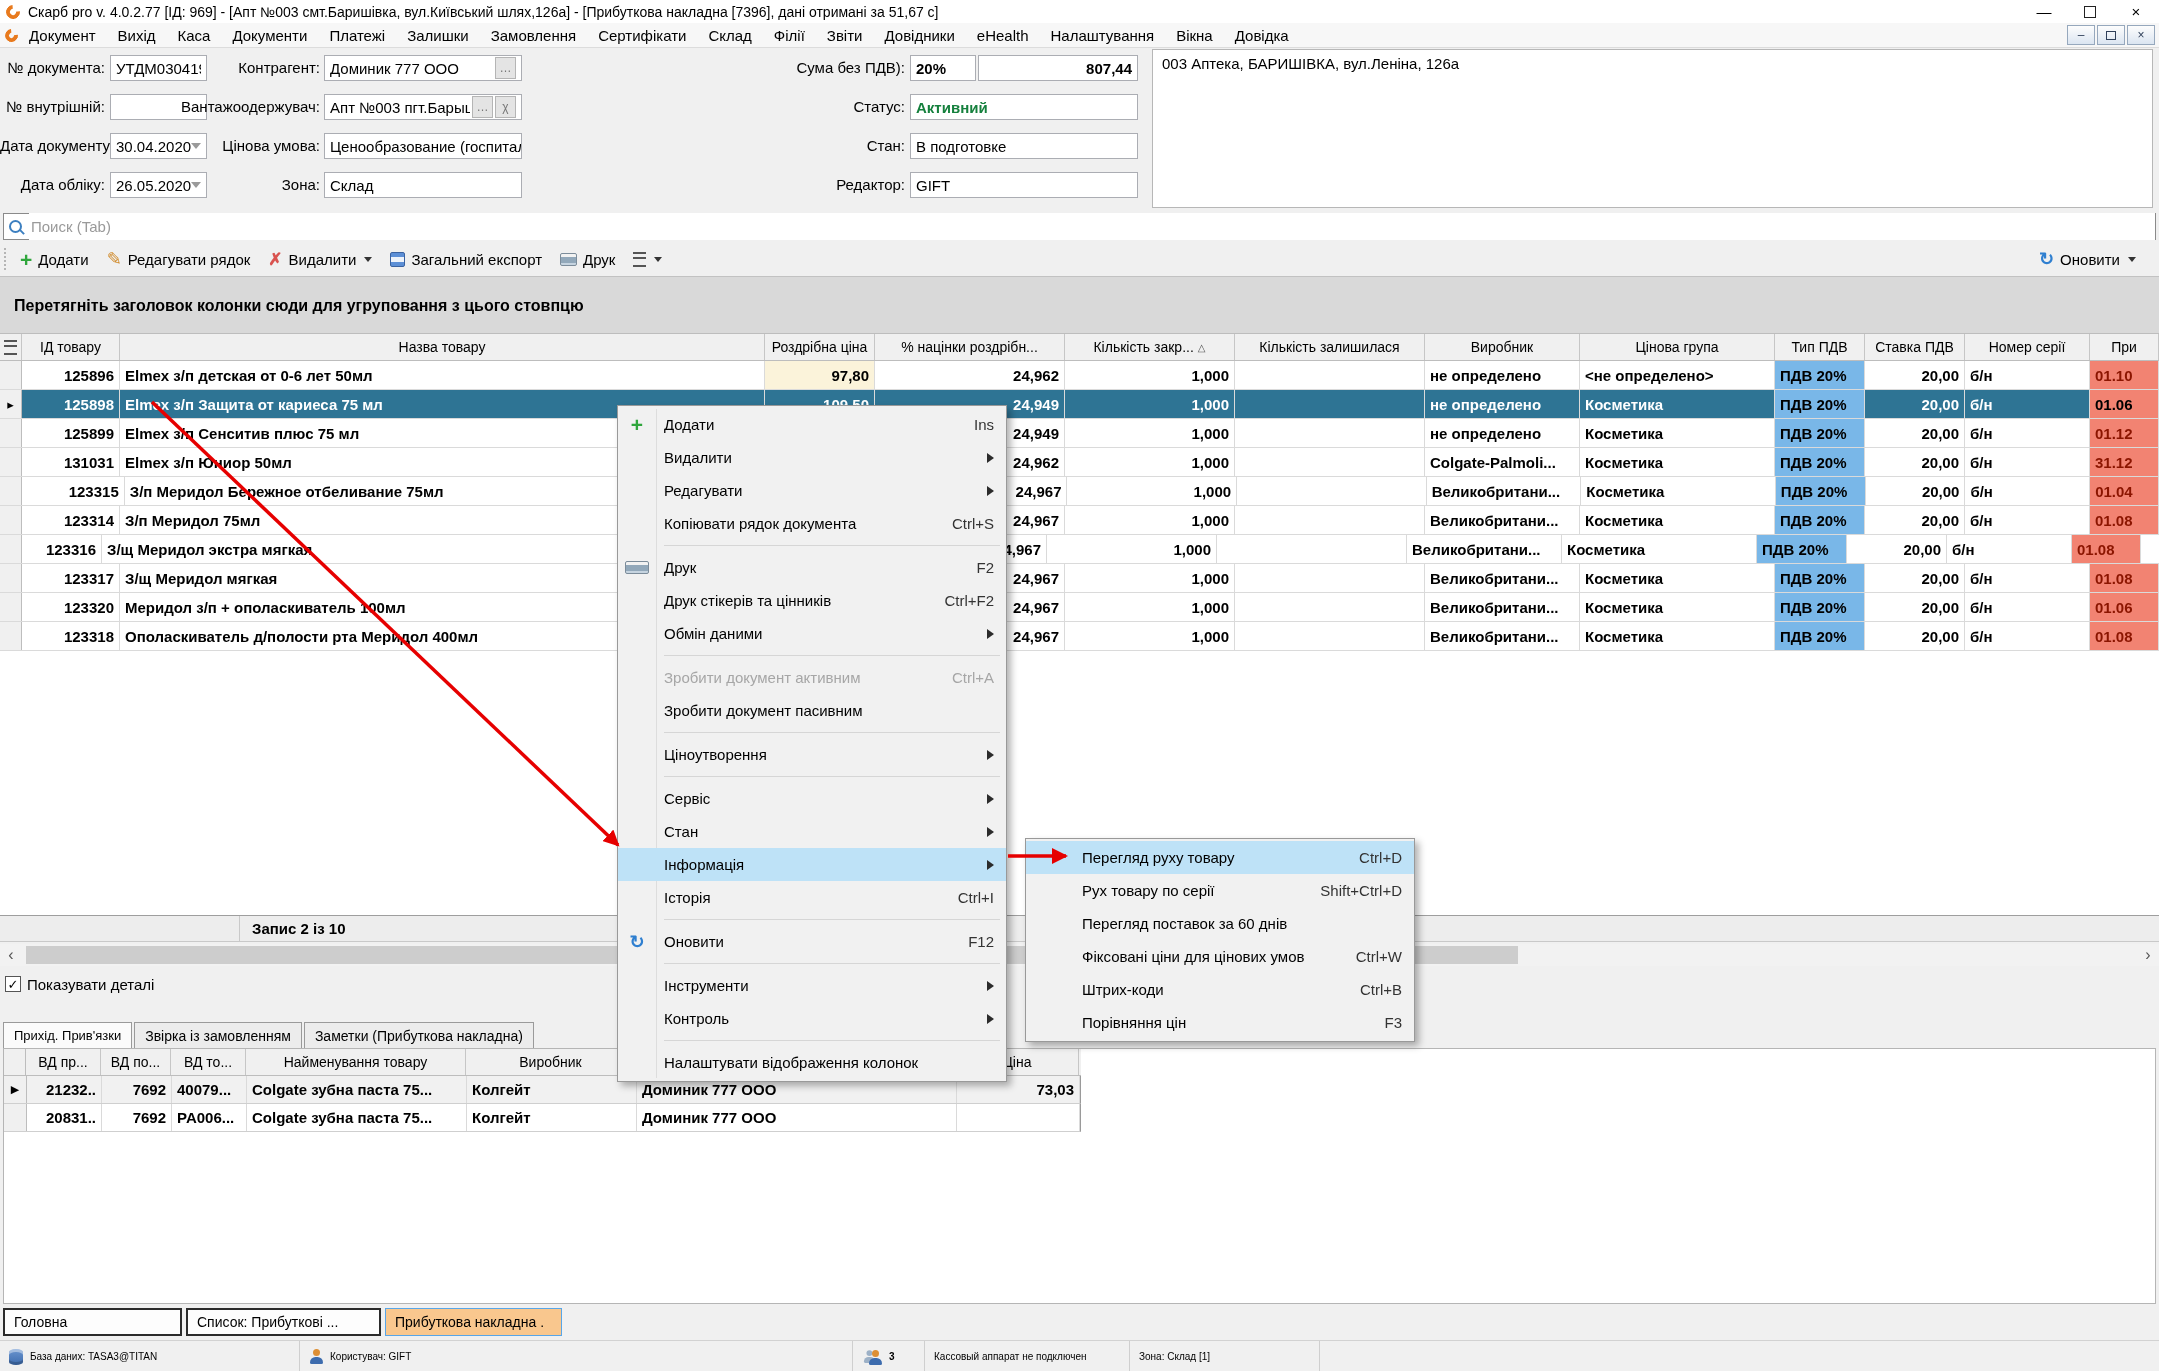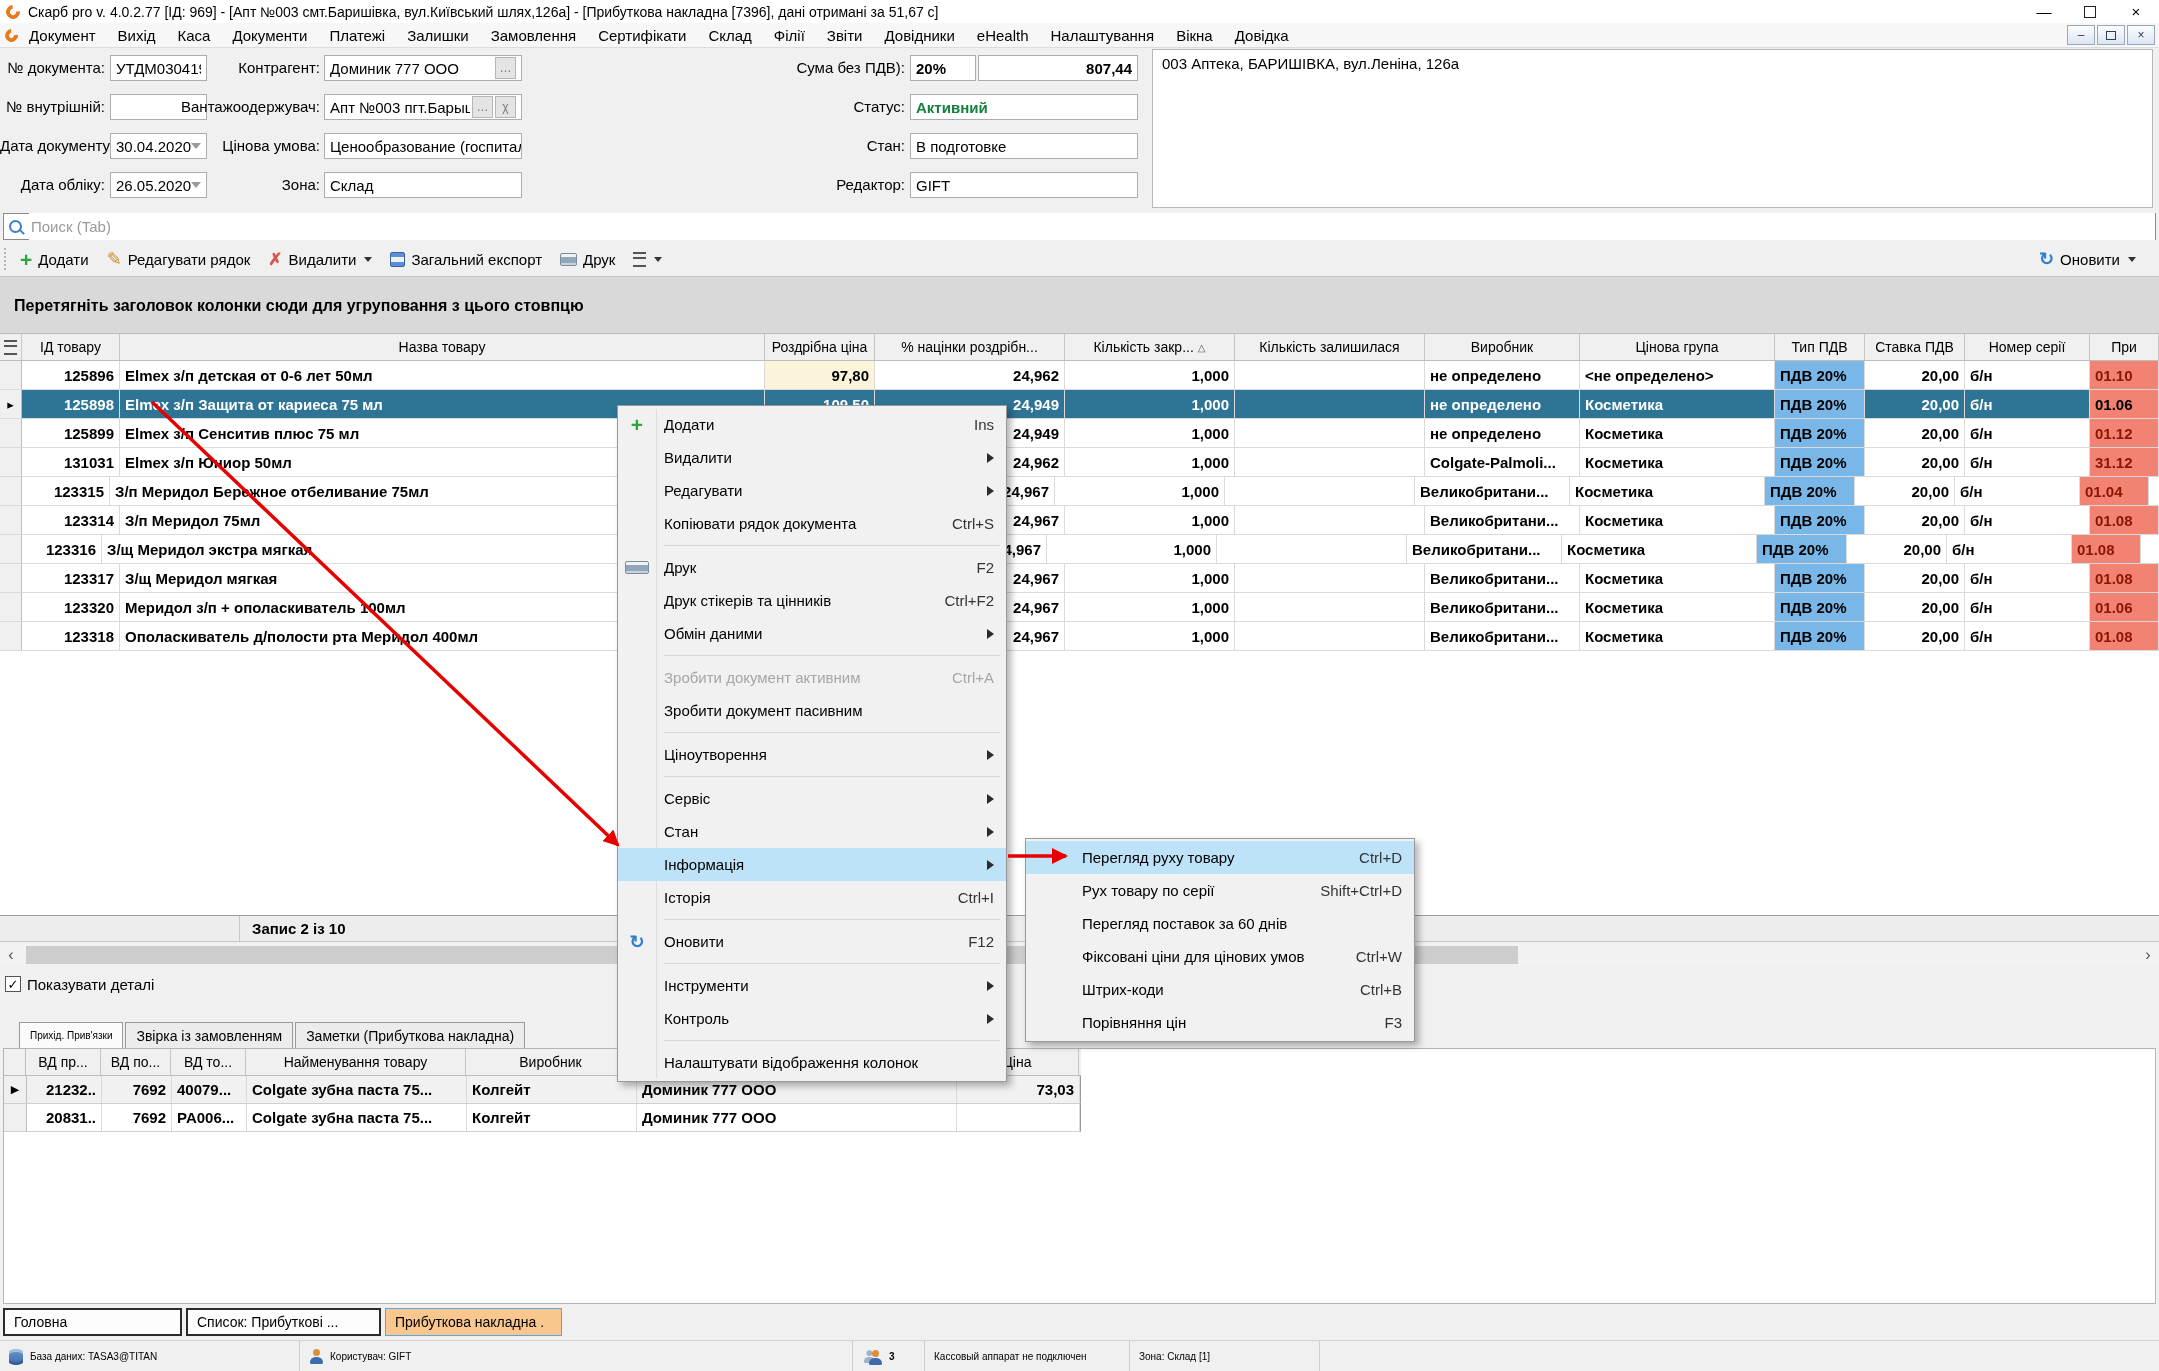--- a/index.html
+++ b/index.html
@@ -113,21 +113,21 @@
             justify-content:center;color:#555;font-size:16px;}
   .sc-thumb{position:absolute;left:26px;top:2px;width:1492px;height:18px;background:#cdcdcd;}
 
   
   .chk-row{position:absolute;left:5px;top:971px;height:26px;display:flex;align-items:center;gap:6px;}
   .chk{width:16px;height:16px;background:#fff;border:1px solid #555;box-sizing:border-box;
        display:flex;align-items:center;justify-content:center;font-size:13px;}
   .d-tabs{position:absolute;left:3px;top:1022px;height:26px;display:flex;align-items:flex-end;}
   .dtab{height:26px;box-sizing:border-box;padding:0 10px;border:1px solid #9a9a9a;border-bottom:none;
         background:#ececec;display:flex;align-items:center;font-size:14px;margin-right:2px;white-space:nowrap;}
-  .dtab.active{background:#fbfbfb;height:26px;font-size:10px;margin-left:16px;}
+  .dtab.active{background:#fbfbfb;height:26px;font-size:13px;}
   .detail-panel{position:absolute;left:3px;top:1048px;width:2153px;height:256px;background:#fff;
                 border:1px solid #b5b5b5;box-sizing:border-box;}
   .dt-header{display:flex;height:27px;background:#f0f0f0;border-bottom:1px solid #bdbdbd;box-sizing:border-box;}
   .dt-hcell{box-sizing:border-box;border-right:1px solid #c6c6c6;display:flex;align-items:center;
             justify-content:center;font-size:14px;white-space:nowrap;overflow:hidden;}
   .dt-row{display:flex;height:28px;background:#fff;border-bottom:1px solid #cfcfcf;box-sizing:border-box;
           width:1077px;border-right:1px solid #9a9a9a;}
   .dt-row.sel{background:#f1f1f1;}
   .dt-cell{box-sizing:border-box;border-right:1px solid #dadada;font-weight:bold;font-size:15px;
            display:flex;align-items:center;padding:0 5px;white-space:nowrap;overflow:hidden;}
@@ -399,21 +399,21 @@
         <div class="g-cell a-r" style="width: 190px;"></div>
         <div class="g-cell" style="width: 155px;">Colgate-Palmoli...</div>
         <div class="g-cell" style="width: 195px;">Косметика</div>
         <div class="g-cell cell-vat" style="width: 90px;">ПДВ 20%</div>
         <div class="g-cell a-r" style="width: 100px;">20,00</div>
         <div class="g-cell" style="width: 125px;">б/н</div>
         <div class="g-cell cell-pri" style="width: 69px;">31.12</div>
       </div>
       <div class="g-row">
         <div class="g-cell ind"></div>
-        <div class="g-cell a-r" style="width: 88px;">123315</div>
+        <div class="g-cell a-r" style="width: 103px;">123315</div>
         <div class="g-cell" style="width: 645px;">З/п Меридол Бережное отбеливание 75мл</div>
         <div class="g-cell a-r cell-retail" style="width: 110px;"></div>
         <div class="g-cell a-r" style="width: 190px;">24,967</div>
         <div class="g-cell a-r" style="width: 170px;">1,000</div>
         <div class="g-cell a-r" style="width: 190px;"></div>
         <div class="g-cell" style="width: 155px;">Великобритани...</div>
         <div class="g-cell" style="width: 195px;">Косметика</div>
         <div class="g-cell cell-vat" style="width: 90px;">ПДВ 20%</div>
         <div class="g-cell a-r" style="width: 100px;">20,00</div>
         <div class="g-cell" style="width: 125px;">б/н</div>

